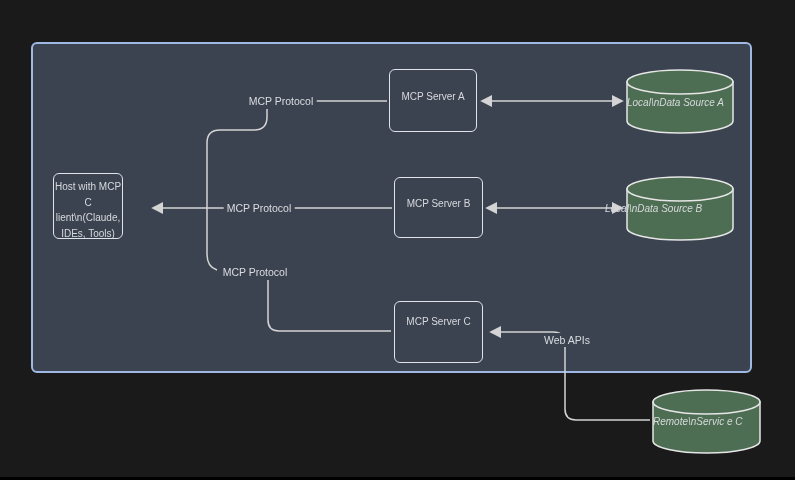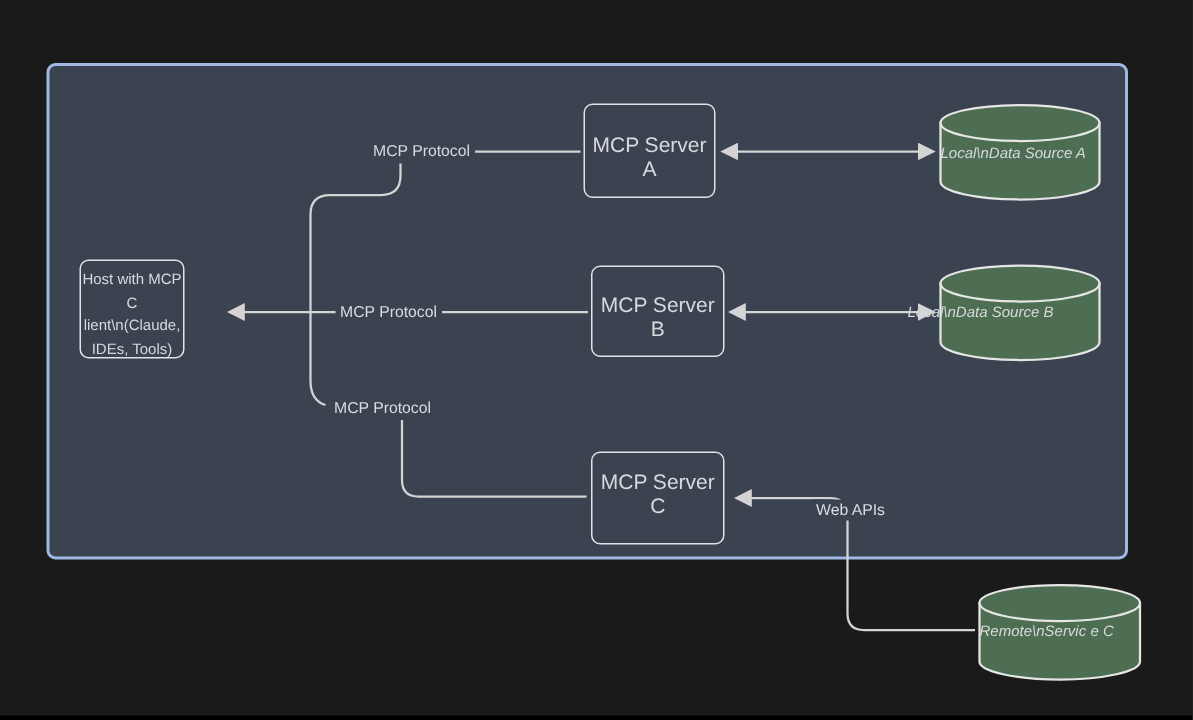--- a/index.html
+++ b/index.html
@@ -11,21 +11,21 @@
   }
   .container{
     position:absolute;left:31px;top:42px;width:717px;height:327px;
     background:#3b4350;border:2px solid #9fb9e4;border-radius:6px;
   }
   svg.edges{position:absolute;left:0;top:0;z-index:2;}
   .node{
     position:absolute;z-index:3;box-sizing:border-box;
     border:1.5px solid #e2e2ea;border-radius:6px;
     color:#d7d9dd;text-align:center;
-    font-size:14px;line-height:15.5px;
+    font-size:10px;line-height:15.5px;
   }
   .node .nline{display:block;}
   .cyl-text{
     position:absolute;z-index:4;color:#d7d9dd;text-align:left;
     font-size:10px;line-height:15px;font-style:italic;
   }
   .elabel{
     position:absolute;z-index:4;transform:translate(-50%,-50%);
     background:#3b4350;color:#dadce0;font-size:10.5px;
     padding:1px 3px;white-space:nowrap;

